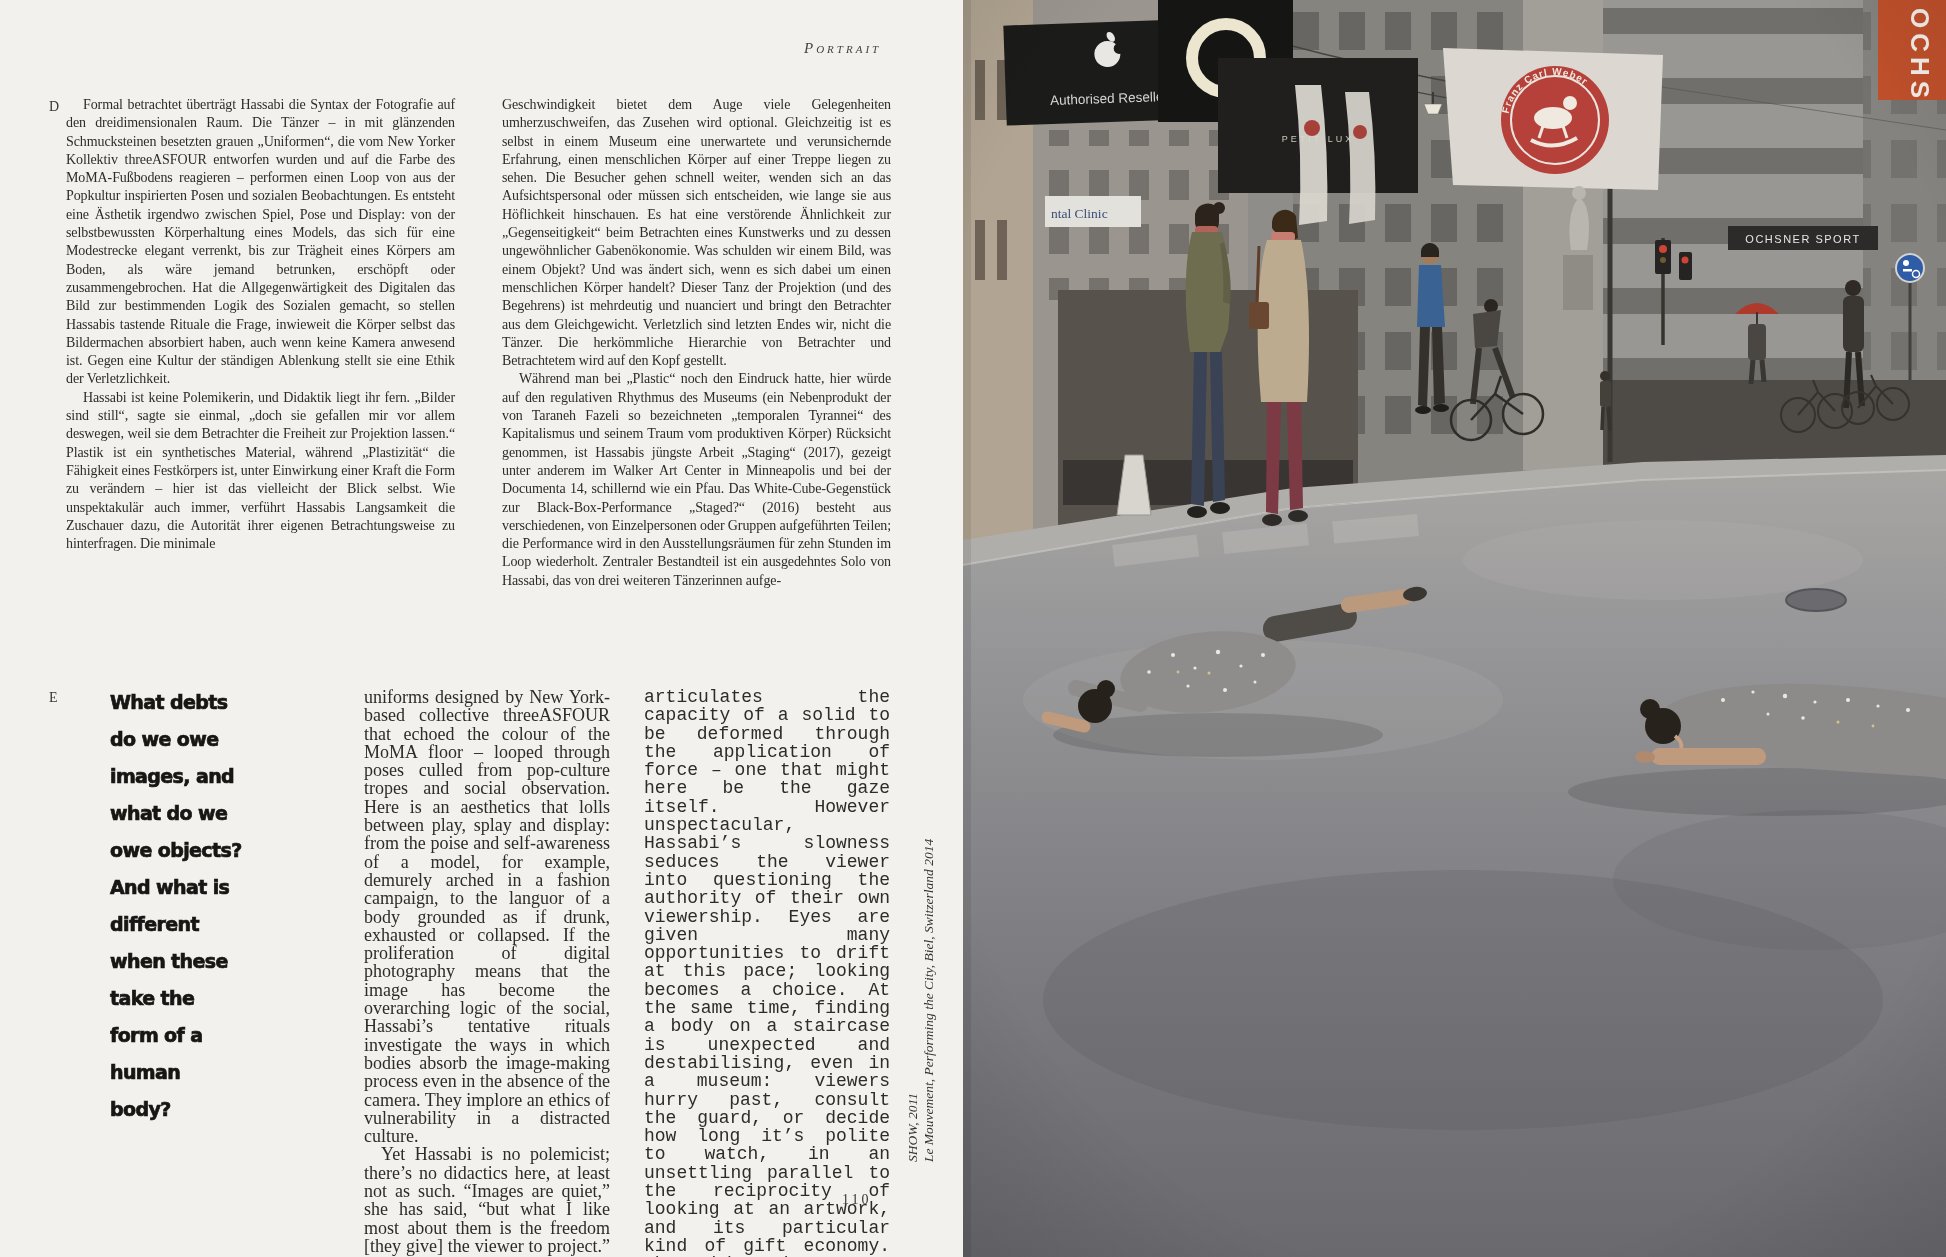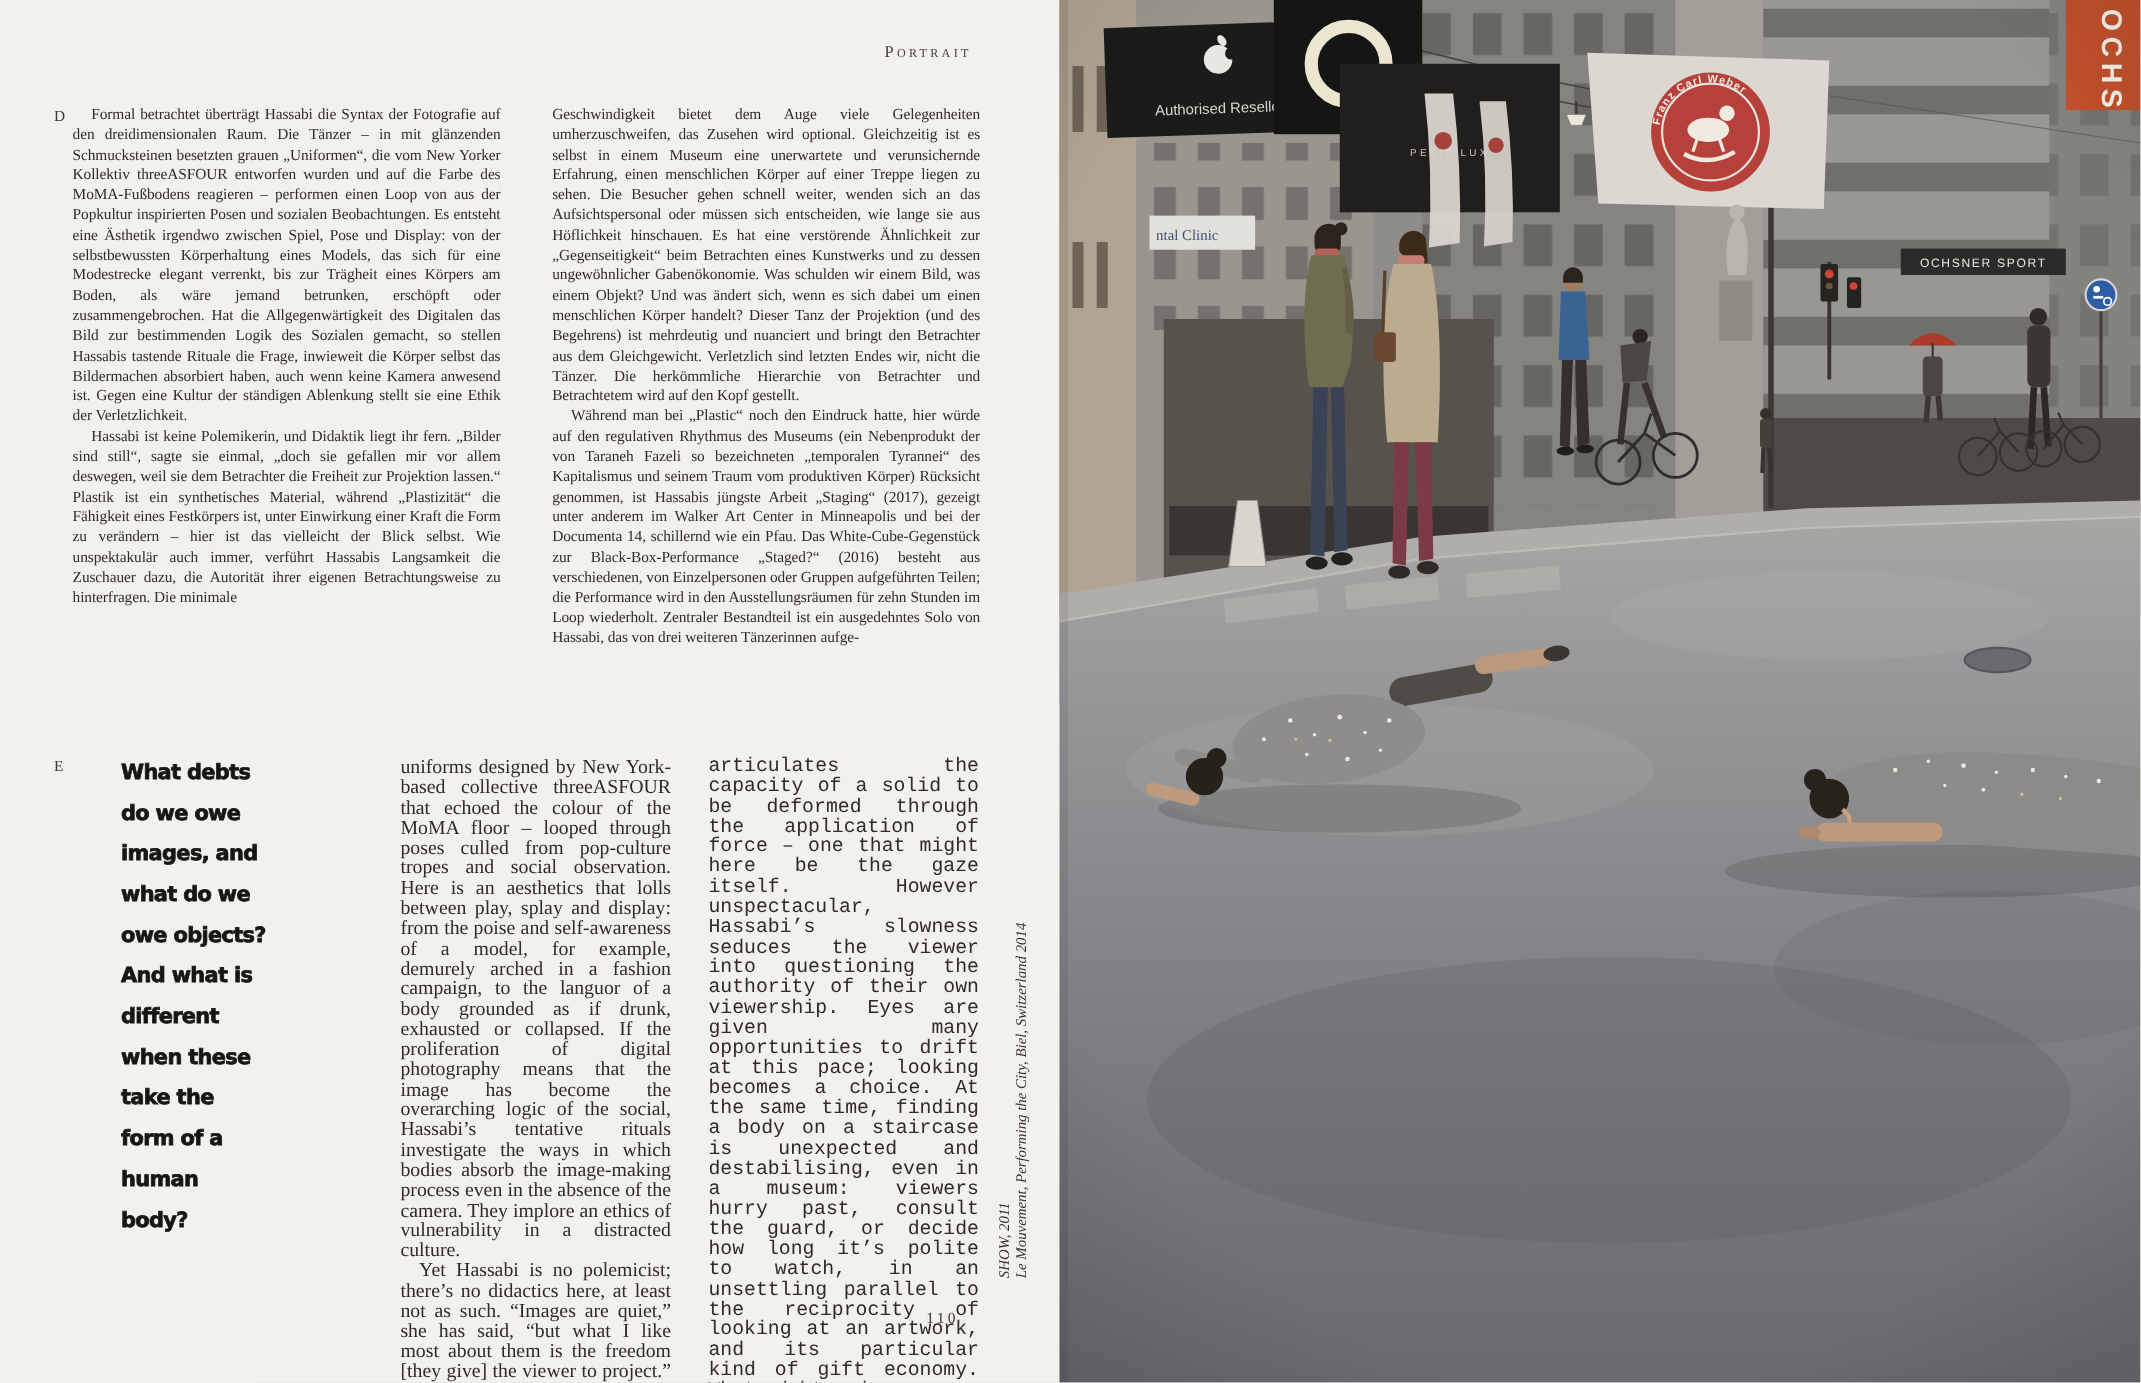--- a/index.html
+++ b/index.html
@@ -1,19 +1,19 @@
 <!DOCTYPE html>
 <html><head>
 <meta charset="utf-8">
 <style>
   html,body{margin:0;padding:0;background:#d8d6d2;}
   .spread{position:relative;width:1946px;height:1257px;overflow:hidden;background:#f3f1ed;font-family:"Liberation Serif",serif;color:#2e2b28;}
   
   .page{position:absolute;left:0;top:0;width:963px;height:1257px;background:#f3f1ed;}
-  .running-head{position:absolute;left:804px;top:40px;font-variant:small-caps;letter-spacing:3px;font-size:15px;color:#46423e;}
+  .running-head{position:absolute;left:804px;top:40px;font-variant:small-caps;letter-spacing:3px;font-size:15px;color:#46423e;font-style:italic;}
   .marker{position:absolute;font-size:14px;color:#3a3733;}
   .marker-d{left:49px;top:99px;}
   .marker-e{left:49px;top:690px;}
   .col{position:absolute;text-align:justify;}
   .col p{margin:0;}
   .col p.indent{text-indent:17px;}
   .de{width:389px;font-size:14px;line-height:18.3px;letter-spacing:-0.1px;}
   .de1{left:66px;top:96px;}
   .de2{left:502px;top:96px;}
   .en{width:246px;font-size:18px;line-height:18.3px;}

